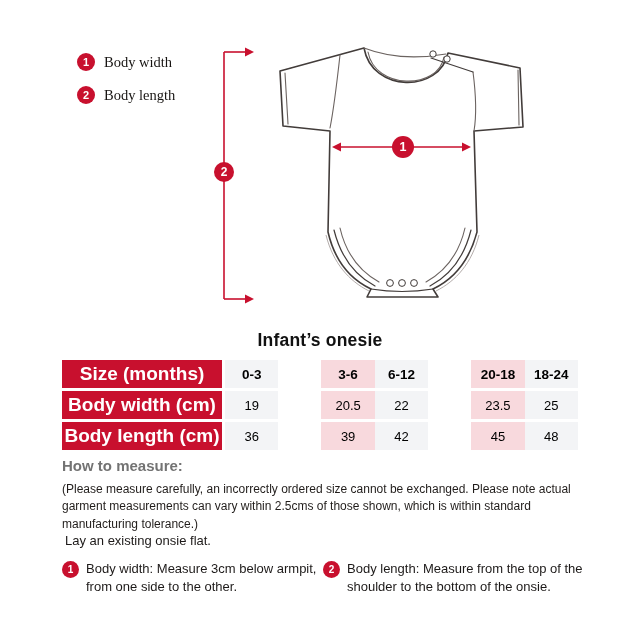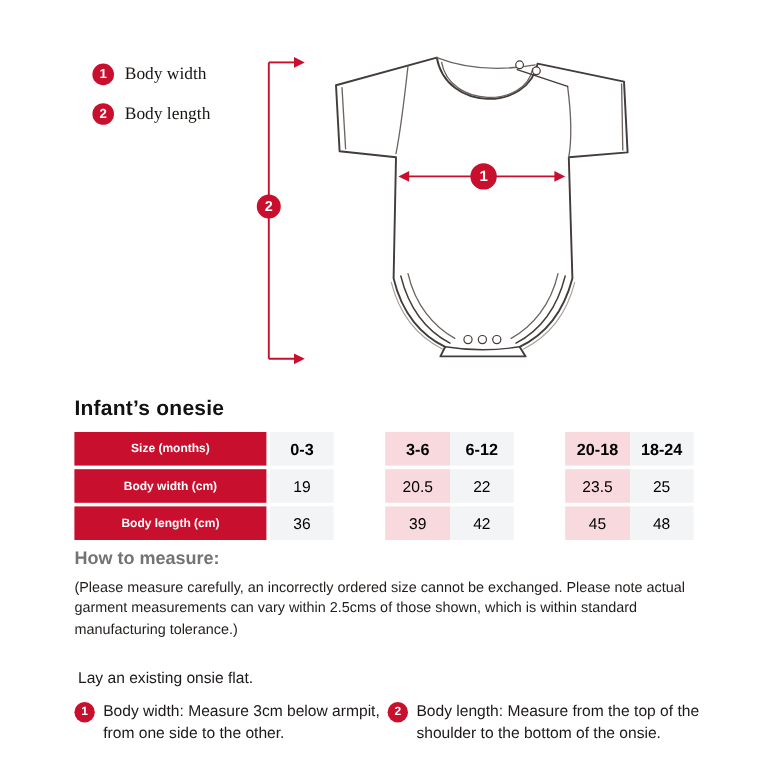--- a/index.html
+++ b/index.html
@@ -14,36 +14,36 @@
   .legend{position:absolute;left:77px;top:53px;}
   .legend-row{display:flex;align-items:center;gap:9px;margin-bottom:15px;}
   .legend .badge{width:18px;height:18px;font-size:11px;}
   .legend-label{font-size:14.5px;color:#171412;font-family:Liberation Serif, serif;}
 
   .diagram-badge-1{position:absolute;left:392px;top:136px;width:22px;height:22px;font-size:12.5px;}
   .diagram-badge-2{position:absolute;left:214px;top:162px;width:20px;height:20px;font-size:12px;}
 
   
   .table-section{position:absolute;left:62px;top:330px;width:516px;}
-  .table-title{font-size:17.5px;font-weight:bold;letter-spacing:.2px;margin:0 0 9px 0;color:#111;}
+  .table-title{font-size:17.5px;font-weight:bold;letter-spacing:.2px;margin:0 0 9px 0;color:#111;text-align:center;}
   .size-table{width:100%;}
   .trow{display:flex;height:28px;margin-bottom:3px;}
   .tlabel{flex:0 0 160px;margin-right:3px;background:#C8102E;color:#fff;
           display:flex;align-items:center;justify-content:center;
-          font-size:10px;font-weight:bold;}
+          font-size:19px;font-weight:bold;}
   .tcell{flex:1;display:flex;align-items:center;justify-content:center;
          font-size:13px;background:#F3F4F6;color:#000000;font-weight:500;}
   .tcell.pink{background:#F8D9DD;margin-left:43px;}
   .trow.head .tcell{font-weight:bold;font-size:13.5px;}
 
   
   .how-section{position:absolute;left:62px;top:457px;width:518px;}
   .how-heading{font-size:15px;font-weight:bold;margin:0 0 7px 0;color:#737373;}
   .how-note{font-size:12px;line-height:1.45;margin:0;color:#211d1b;}
-  .how-intro{font-size:13px;margin:24px 0 0 3px;}
+  .how-intro{font-size:13px;margin:0 0 0 3px;}
   .steps{display:flex;justify-content:space-between;margin-top:12px;}
   .step{display:flex;align-items:flex-start;gap:7px;}
   .step .badge{width:17px;height:17px;font-size:10px;flex:0 0 17px;margin-top:1px;}
   .step-text{font-size:13px;line-height:1.4;}
   .step-1 .step-text{width:237px;}
   .step-2 .step-text{width:243px;}
 </style>
 </head>
 <body>
 

